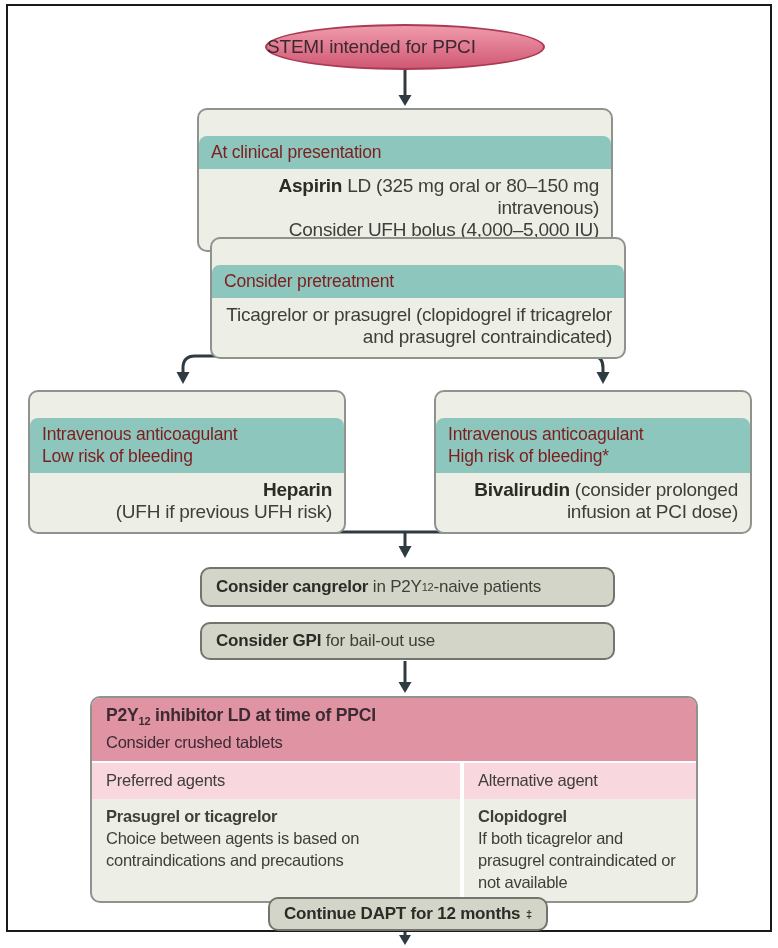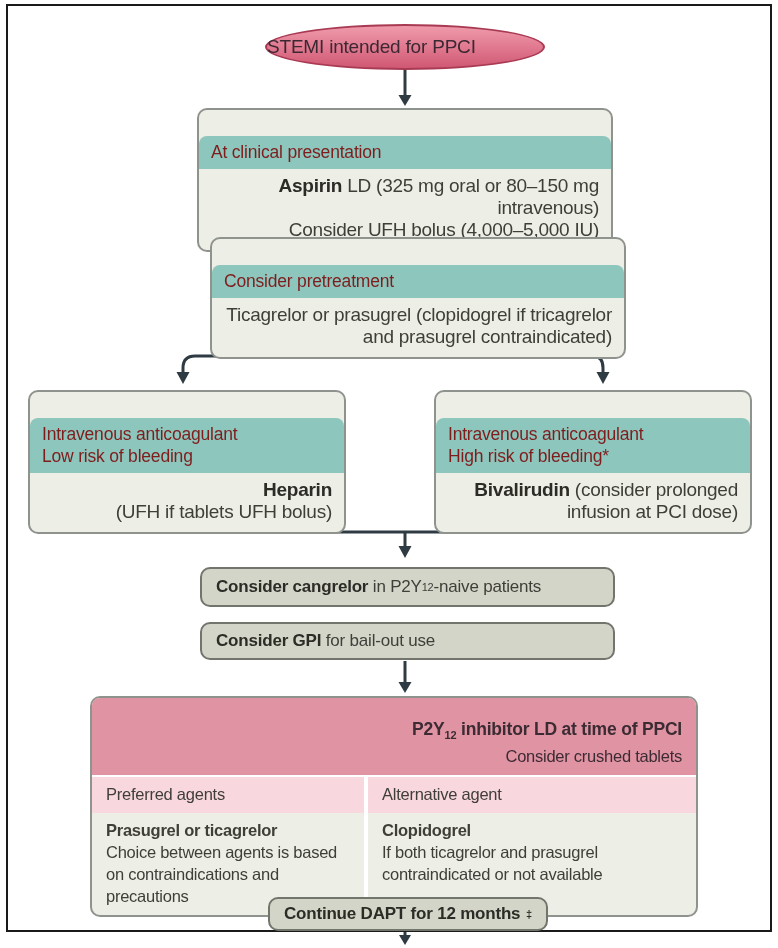--- a/index.html
+++ b/index.html
@@ -73,29 +73,28 @@
     left: 90px; top: 696px; width: 608px;
     position: absolute;
     border: 2px solid var(--box-border);
     border-radius: 10px;
     background: var(--body-bg);
     overflow: hidden;
   }
   .ppci-header {
     background: var(--pink-dark);
     border-bottom: 2px solid #ffffff;
-    padding: 20px 14px 8px;
+    padding: 6px 14px 8px;
     color: var(--pink-text);
-    text-align: right;
   }
   .ppci-header .h1 { font-weight: bold; font-size: 17.5px; line-height: 22px; letter-spacing: -0.2px; }
   .ppci-header .h2 { font-size: 16.5px; line-height: 21px; letter-spacing: -0.25px; }
   .ppci-row { display: flex; align-items: stretch; }
   .ppci-row.subhead { background: var(--pink-light); }
-  .cell-l { width: 272px; padding: 6px 14px 8px; font-size: 16.5px; line-height: 22px; color: var(--text); letter-spacing: -0.25px; }
+  .cell-l { width: 368px; padding: 6px 14px 8px; font-size: 16.5px; line-height: 22px; color: var(--text); letter-spacing: -0.25px; }
   .cell-r { flex: 1; padding: 6px 14px 8px; font-size: 16.5px; line-height: 22px; color: var(--text); letter-spacing: -0.25px; }
   .vdivider { width: 4px; background: #ffffff; }
 
   sub.small { font-size: 11px; vertical-align: -4px; }
   sup.small { font-size: 11px; vertical-align: 5px; }
 </style>
 </head>
 <body>
 
 <div class="canvas">
@@ -149,21 +148,21 @@
     </div>
   </div>
 
   <div class="node" id="box-lowrisk">
     <div class="node-header">
       <div>Intravenous anticoagulant</div>
       <div>Low risk of bleeding</div>
     </div>
     <div class="node-body">
       <div><b>Heparin</b></div>
-      <div>(UFH if tablets UFH bolus)</div>
+      <div>(UFH if previous UFH risk)</div>
     </div>
   </div>
 
   <div class="node" id="box-highrisk">
     <div class="node-header">
       <div>Intravenous anticoagulant</div>
       <div>High risk of bleeding*</div>
     </div>
     <div class="node-body">
       <b>Bivalirudin</b><span> (consider prolonged infusion at PCI dose)</span>

